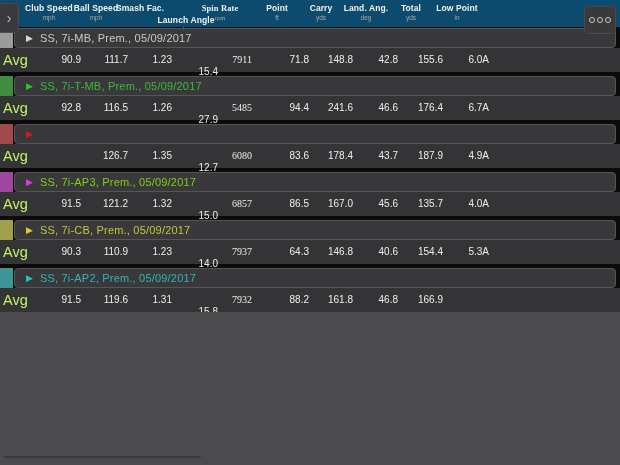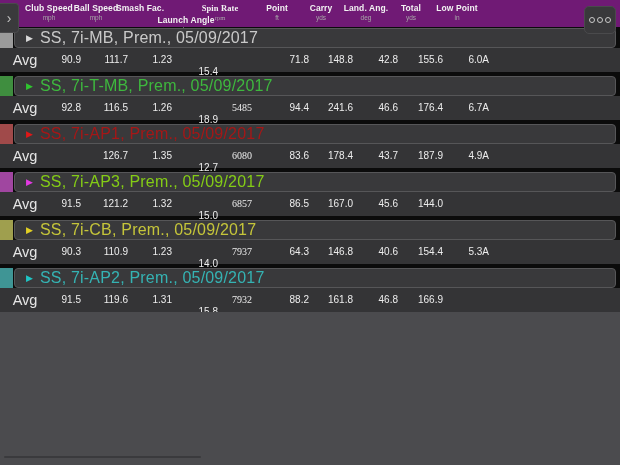--- a/index.html
+++ b/index.html
@@ -2,21 +2,21 @@
 <html><head>
 <meta charset="utf-8">
 <style>
   html,body{margin:0;padding:0;background:#000;}
   .screen{
     position:relative;width:620px;height:465px;overflow:hidden;
     background:#0b0b0b;font-family:"Liberation Sans",sans-serif;
     -webkit-font-smoothing:antialiased;
   }
   
-  .col-header{position:absolute;left:0;top:0;width:620px;height:27px;background:#701a75;}
+  .col-header{position:absolute;left:0;top:0;width:620px;height:27px;background:#0c4a6e;}
   .hcol{position:absolute;top:3px;width:64px;text-align:center;}
   .hcol .lbl{font-size:8.5px;font-weight:bold;color:#f2f2f2;letter-spacing:.1px;white-space:nowrap;}
   .hcol .unit{font-size:6.5px;color:#a8a8a8;margin-top:1px;}
   
   .c0{left:17px;} .c1{left:64px;} .c2{left:108px;} .c3{left:154px;margin-top:12px;} .c4{left:188px;font-family:Liberation Serif, serif;}
   .c5{left:245px;} .c6{left:289px;} .c7{left:334px;} .c8{left:379px;} .c9{left:425px;}
   
   .drawer{
     position:absolute;left:0;top:3px;width:19px;height:30px;background:#3a3a3c;
     border-radius:0 4px 4px 0;color:#c3c3c3;font-size:14px;line-height:28px;
@@ -30,25 +30,25 @@
   }
   .more-btn i{display:block;width:4px;height:4px;border:1px solid #c9c9c9;border-radius:50%;}
   
   .tab{position:absolute;left:0;width:13px;height:20px;z-index:1;}
   .bar{
     position:absolute;left:14px;width:602px;height:20px;background:#39393b;
     border:1px solid #565658;border-radius:4px;box-sizing:border-box;z-index:2;
     display:flex;align-items:center;
   }
   .bar .play{font-size:9px;margin-left:11px;line-height:18px;}
-  .bar .title{font-size:16px;margin-left:7px;letter-spacing:.2px;white-space:nowrap;}
+  .bar .title{font-size:11px;margin-left:7px;letter-spacing:.2px;white-space:nowrap;}
   
   .avg-row{position:absolute;left:0;width:620px;height:24px;background:#343436;}
   .cell{position:absolute;top:0;width:64px;text-align:right;font-size:10px;color:#ededed;line-height:24px;white-space:nowrap;}
-  .avg-lbl{position:absolute;left:3px;top:0;width:44px;text-align:center;font-size:14.5px;color:#e5e5e5;line-height:24px;}
+  .avg-lbl{position:absolute;left:3px;top:0;width:44px;text-align:left;font-size:14.5px;color:#bef264;line-height:24px;}
   
   .bottom{position:absolute;left:0;top:312px;width:620px;height:153px;background:#4b4b4e;}
   .scroll-line{position:absolute;left:4px;top:456px;width:197px;height:2px;background:#3a3a3d;border-radius:1px;}
 </style>
 </head>
 <body>
 
 <div class="screen">
 
   <div class="col-header">
@@ -108,50 +108,50 @@
   <div class="bar" style="top:28px">
     <span class="play" style="color: rgb(217, 217, 217);">▶</span>
     <span class="title" style="color: rgb(201, 201, 201);">SS, 7i-MB, Prem., 05/09/2017</span>
   </div>
   <div class="avg-row" style="top:48px">
     <span class="avg-lbl">Avg</span>
     <span class="cell c0">90.9</span>
     <span class="cell c1">111.7</span>
     <span class="cell c2">1.23</span>
     <span class="cell c3">15.4</span>
+    <span class="cell c4">7911</span>
     <span class="cell c5">71.8</span>
     <span class="cell c6">148.8</span>
     <span class="cell c7">42.8</span>
     <span class="cell c8">155.6</span>
     <span class="cell c9">6.0A</span>
   </div>
 
   <div class="tab" style="top: 76px; background-color: rgb(63, 142, 63);"></div>
   <div class="bar" style="top:76px">
     <span class="play" style="color: rgb(47, 197, 47);">▶</span>
     <span class="title" style="color: rgb(62, 184, 62);">SS, 7i-T-MB, Prem., 05/09/2017</span>
   </div>
   <div class="avg-row" style="top:96px">
     <span class="avg-lbl">Avg</span>
     <span class="cell c0">92.8</span>
     <span class="cell c1">116.5</span>
     <span class="cell c2">1.26</span>
-    <span class="cell c3">18.9</span>
+    <span class="cell c3">27.9</span>
     <span class="cell c4">5485</span>
     <span class="cell c5">94.4</span>
     <span class="cell c6">241.6</span>
     <span class="cell c7">46.6</span>
     <span class="cell c8">176.4</span>
     <span class="cell c9">6.7A</span>
   </div>
 
   <div class="tab" style="top: 124px; background-color: rgb(160, 74, 74);"></div>
   <div class="bar" style="top:124px">
     <span class="play" style="color: rgb(224, 24, 24);">▶</span>
-    <span class="title" style="color: rgb(165, 23, 23);">SS, 7i-AP1, Prem., 05/09/2017</span>
   </div>
   <div class="avg-row" style="top:144px">
     <span class="avg-lbl">Avg</span>
     <span class="cell c1">126.7</span>
     <span class="cell c2">1.35</span>
     <span class="cell c3">12.7</span>
     <span class="cell c4">6080</span>
     <span class="cell c5">83.6</span>
     <span class="cell c6">178.4</span>
     <span class="cell c7">43.7</span>
@@ -167,21 +167,22 @@
   <div class="avg-row" style="top:192px">
     <span class="avg-lbl">Avg</span>
     <span class="cell c0">91.5</span>
     <span class="cell c1">121.2</span>
     <span class="cell c2">1.32</span>
     <span class="cell c3">15.0</span>
     <span class="cell c4">6857</span>
     <span class="cell c5">86.5</span>
     <span class="cell c6">167.0</span>
     <span class="cell c7">45.6</span>
-    <span class="cell c8">144.0</span>
+    <span class="cell c8">135.7</span>
+    <span class="cell c9">4.0A</span>
   </div>
 
   <div class="tab" style="top: 220px; background-color: rgb(159, 159, 78);"></div>
   <div class="bar" style="top:220px">
     <span class="play" style="color: rgb(226, 208, 36);">▶</span>
     <span class="title" style="color: rgb(197, 197, 58);">SS, 7i-CB, Prem., 05/09/2017</span>
   </div>
   <div class="avg-row" style="top:240px">
     <span class="avg-lbl">Avg</span>
     <span class="cell c0">90.3</span>

